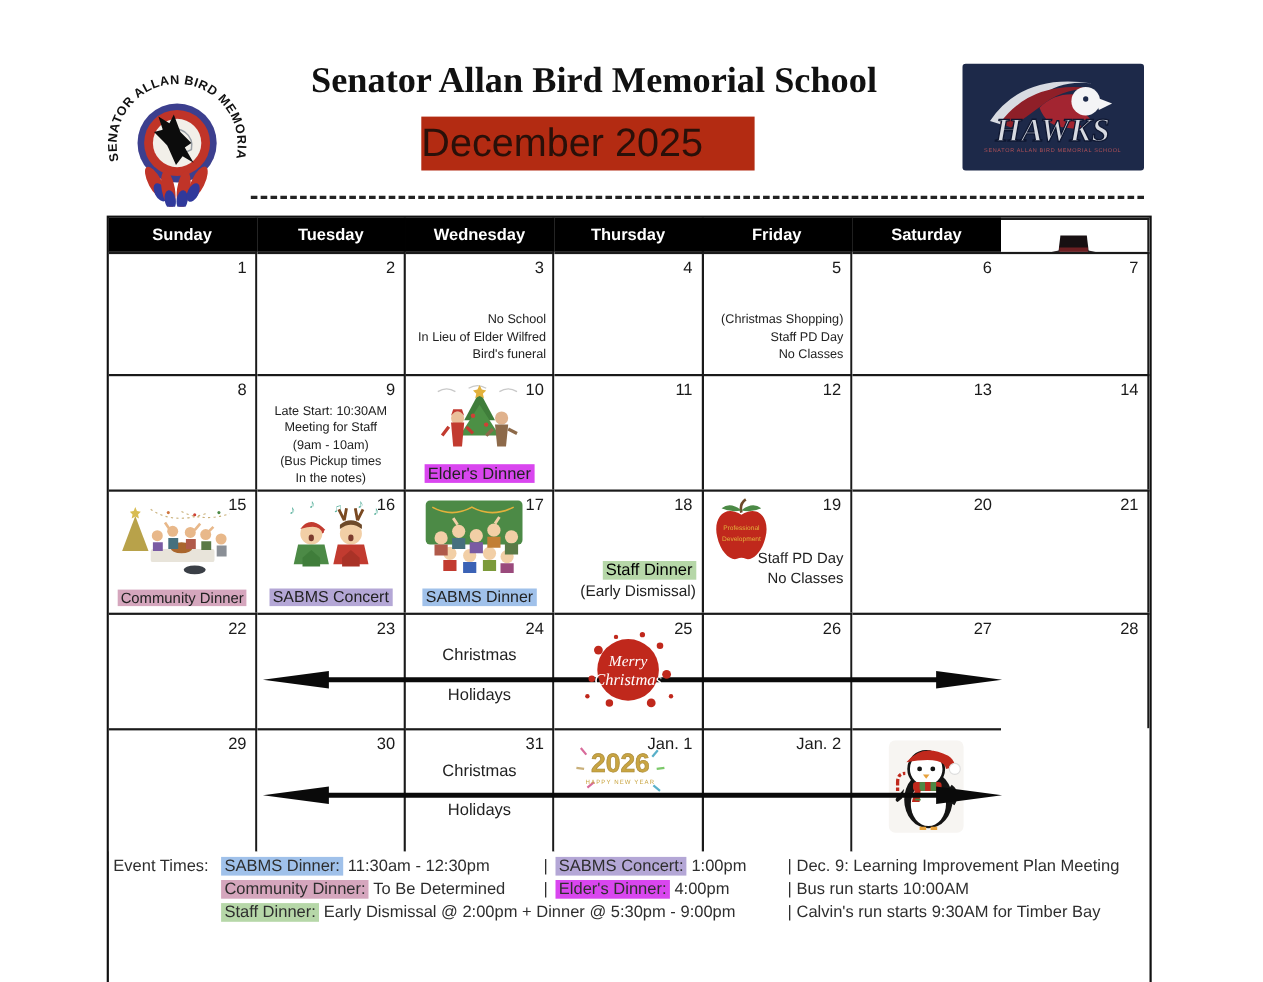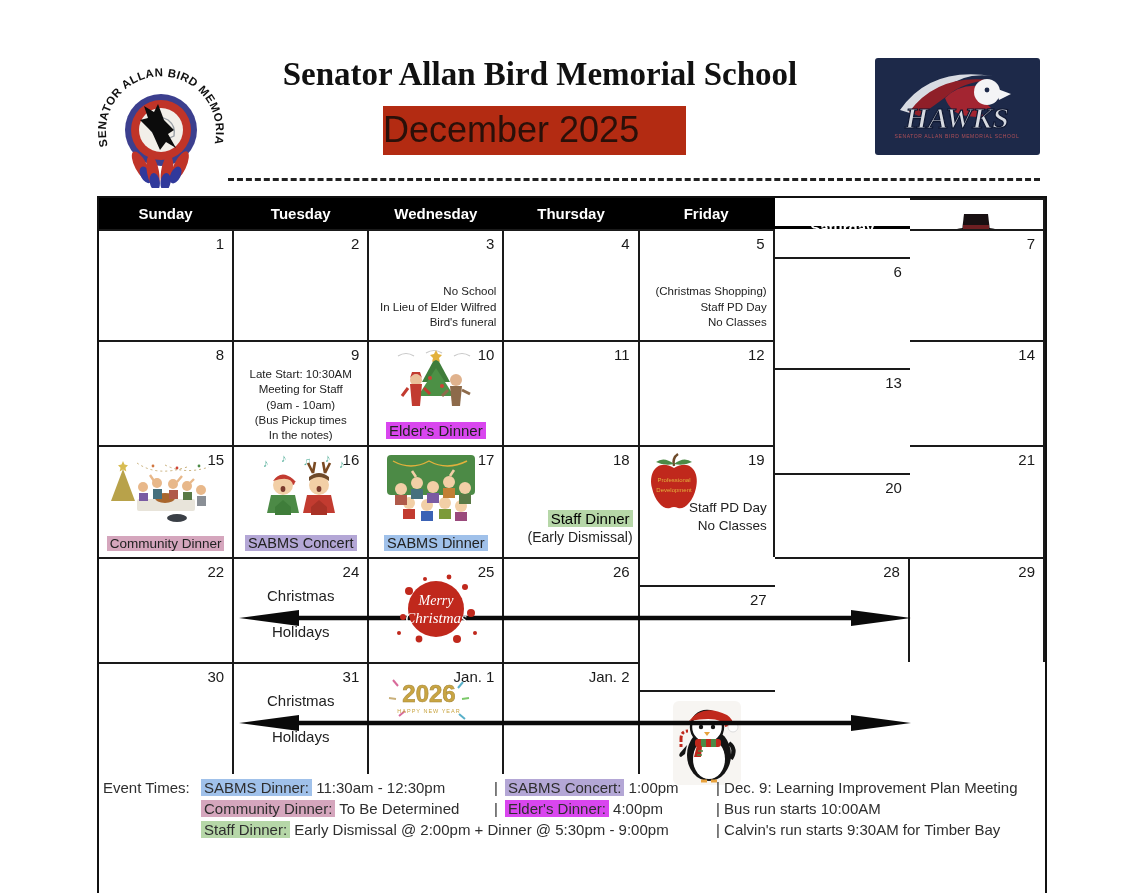--- a/index.html
+++ b/index.html
@@ -16,21 +16,21 @@
     background:#1d2949; border-radius:3px; overflow:hidden; }
   .dash-sep { position:absolute; left:228px; top:178px; width:812px; border-top:3px dashed #222; }
 
   
   .calendar { position:absolute; left:97px; top:196px; width:950px; height:732px;
     border:2px solid #111; display:grid; grid-template-columns:repeat(7,1fr);
     grid-template-rows:31px 111px 105px 112px 105px 112px; background:#fff; }
   .dow { background:#000; color:#fff; font-weight:bold; font-size:15px;
     display:flex; align-items:center; justify-content:center; border-right:2px solid #000; }
   .cell { position:relative; border-right:2px solid #1a1a1a; border-top:2px solid #1a1a1a; background:#fff; }
-  .col7 { border-right:none;margin-top:28px; }
+  .col7 { border-right:none; }
   .date { position:absolute; top:4px; right:8px; font-size:15px; color:#1a1a1a; }
   .lines-br { position:absolute; right:6px; bottom:10px; text-align:right; font-size:11.5px; line-height:1.32; color:#222; }
   .lines-c { position:absolute; left:0; right:0; top:25px; text-align:center; font-size:11.5px; line-height:1.33; color:#222; }
   .icon-c { position:absolute; left:0; right:0; display:flex; justify-content:center; }
   .hl { padding:0 3px; }
   .hl-yellow { background:#d946ef; }
   .hl-pink   { background:#d5a6bd; }
   .hl-purple { background:#b4a7d6; }
   .hl-blue   { background:#a0c1ea; }
   .hl-green  { background:#b6d7a8;text-align:center; }
@@ -352,20 +352,23 @@
         <span class="date">20</span>
       </div>
 
     <div class="cell">
         <span class="date">21</span>
       </div>
     <div class="cell">
         <span class="date">22</span>
       </div>
     <div class="cell">
+        <span class="date">23</span>
+      </div>
+    <div class="cell">
       <span class="date">24</span>
       <div class="word-top">Christmas</div>
       <div class="word-bot">Holidays</div>
     </div>
     <div class="cell">
       <span class="date">25</span>
       <div class="icon-c icon-over" style="top:12px;">
         <svg width="90" height="76" viewBox="0 0 90 76">
           <g fill="#c0281c">
             <circle cx="45" cy="38" r="28"></circle>

